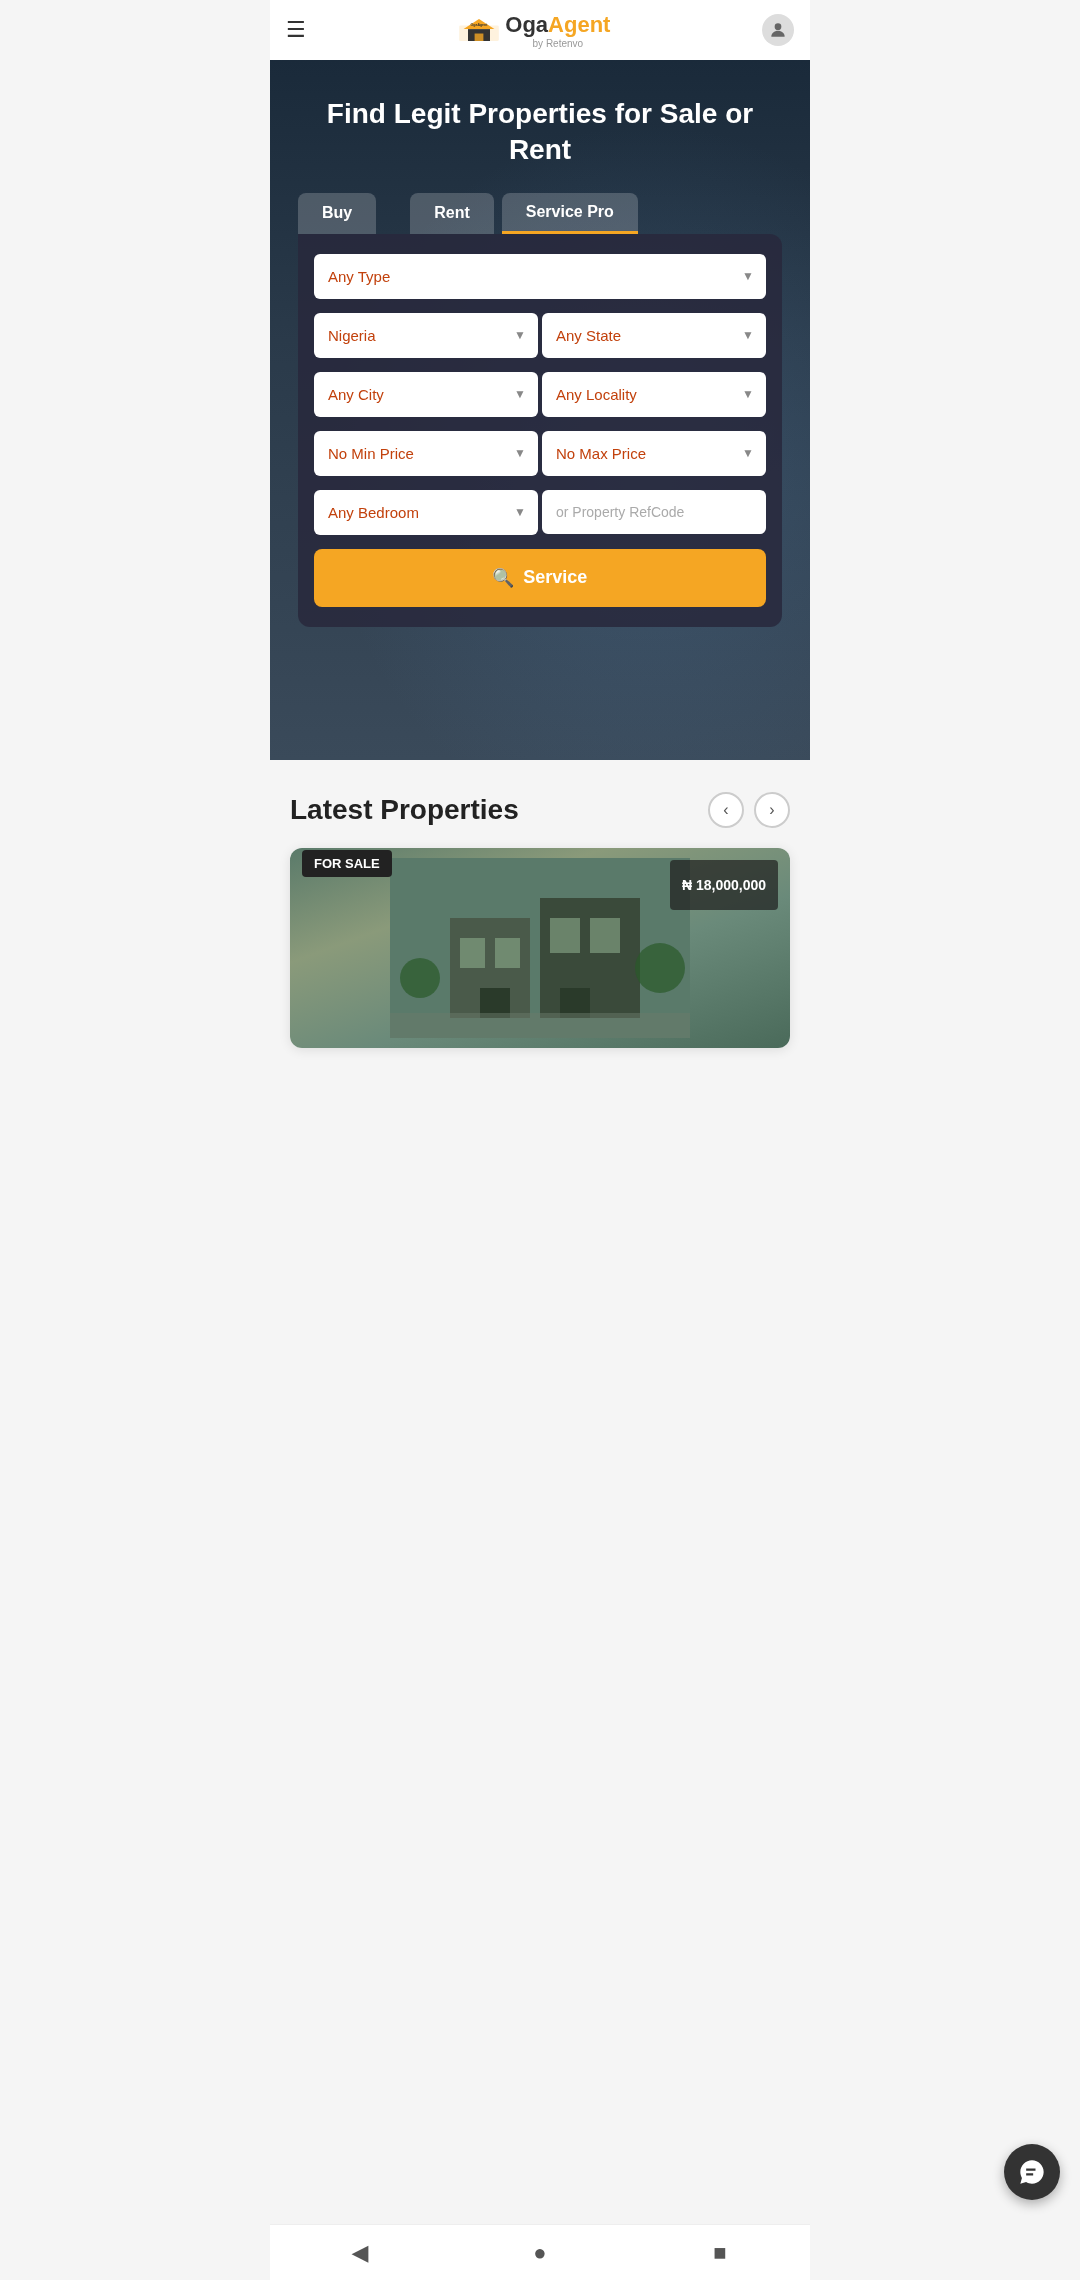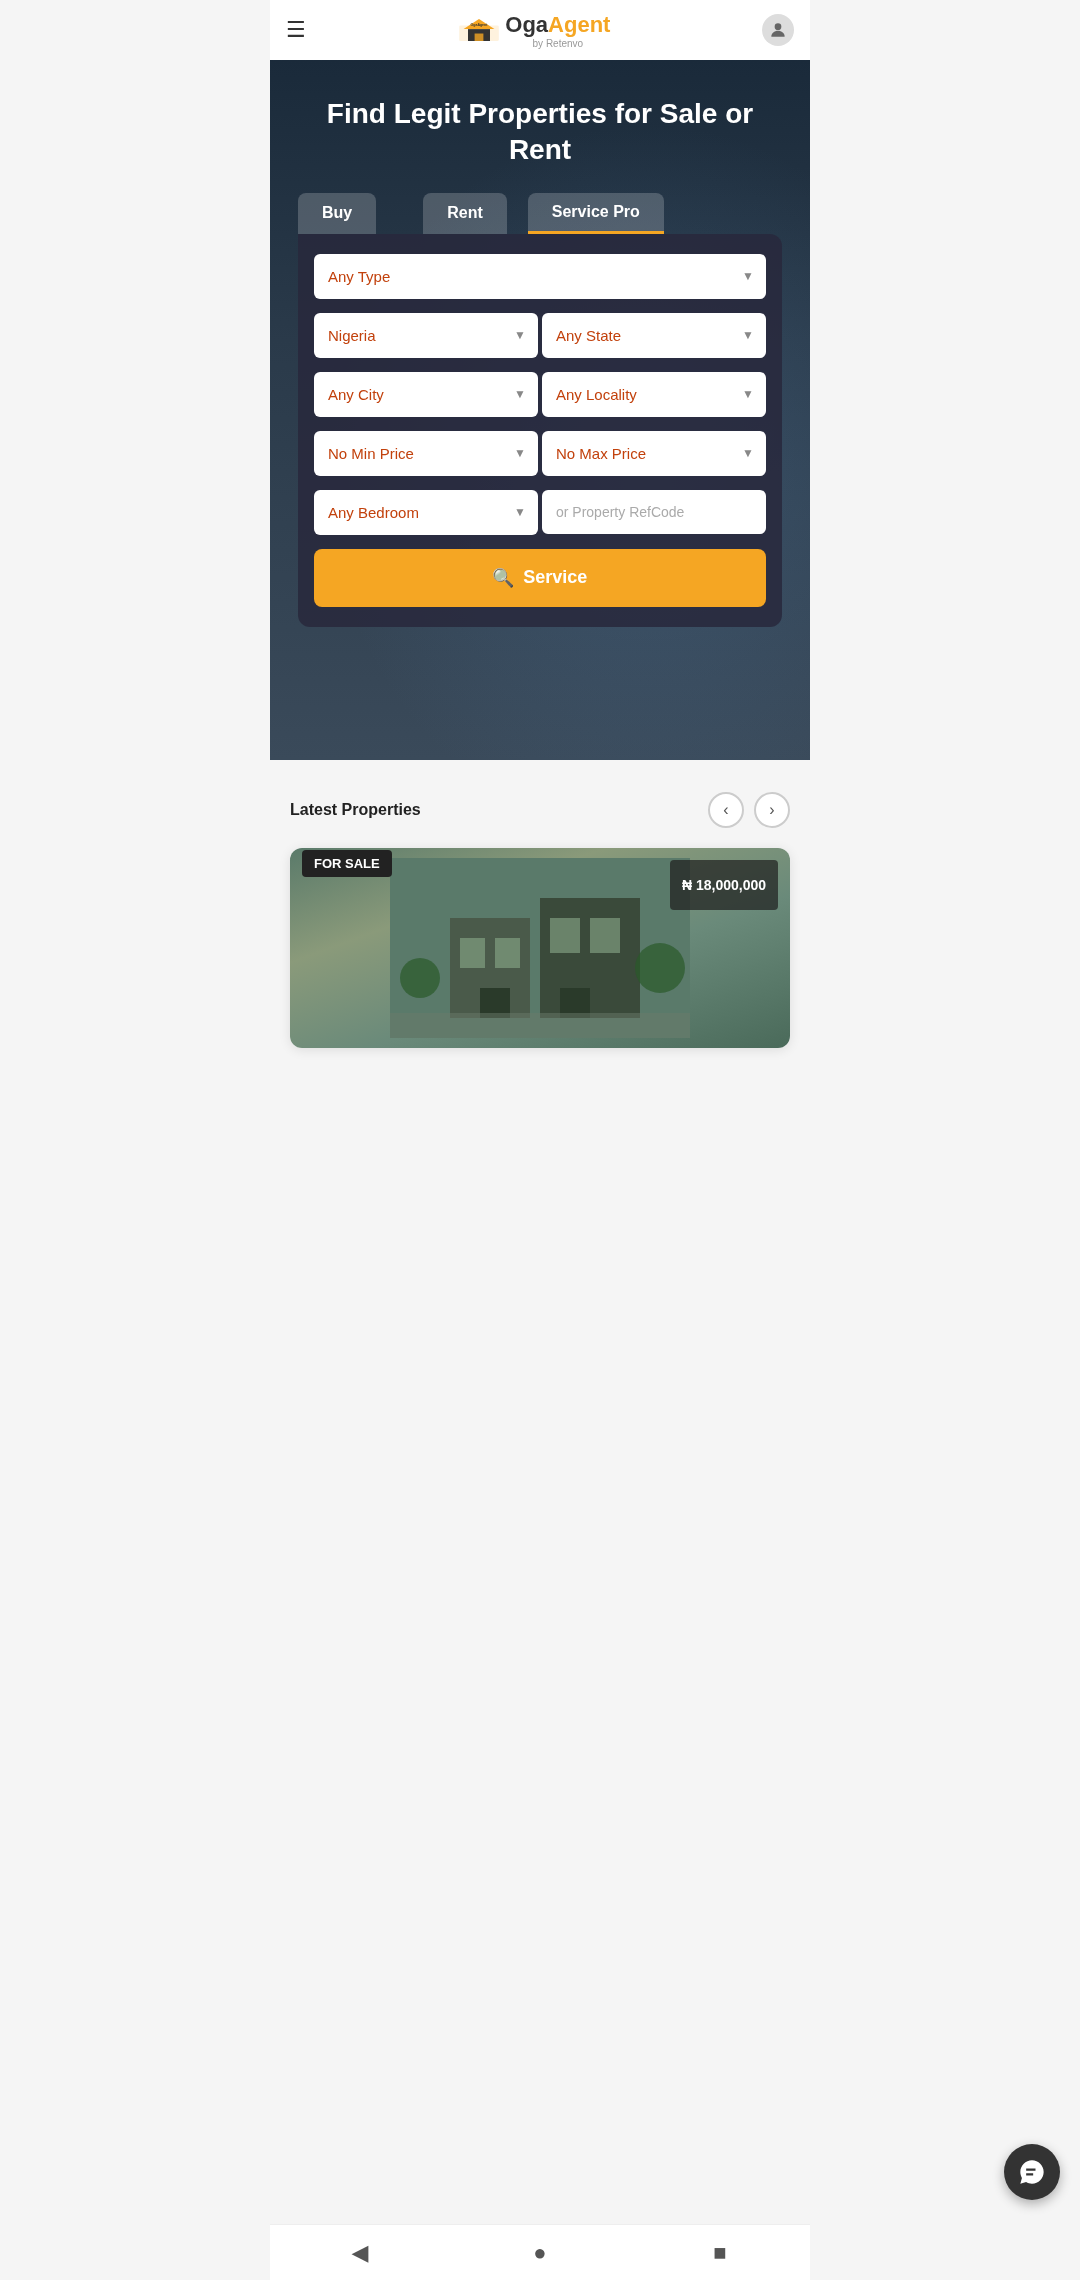--- a/index.html
+++ b/index.html
@@ -79,21 +79,21 @@
       color: white;
       font-size: 28px;
       font-weight: 700;
       line-height: 1.3;
       margin: 16px 0 24px;
     }
 
     
     .search-tabs {
       display: flex;
-      gap: 21px;
+      gap: 8px;
       margin-bottom: 0;
     }
     .tab {
       padding: 10px 24px;
       border-radius: 8px 8px 0 0;
       font-size: 16px;
       font-weight: 600;
       cursor: pointer;
       border: none;
       outline: none;
@@ -188,21 +188,21 @@
       padding: 32px 20px 20px;
       background: #f5f5f5;
     }
     .section-header {
       display: flex;
       align-items: center;
       justify-content: space-between;
       margin-bottom: 20px;
     }
     .section-title {
-      font-size: 16px;
+      font-size: 28px;
       font-weight: 700;
       color: #222;
     }
     .nav-arrows {
       display: flex;
       gap: 10px;
     }
     .nav-arrow {
       width: 36px;
       height: 36px;

